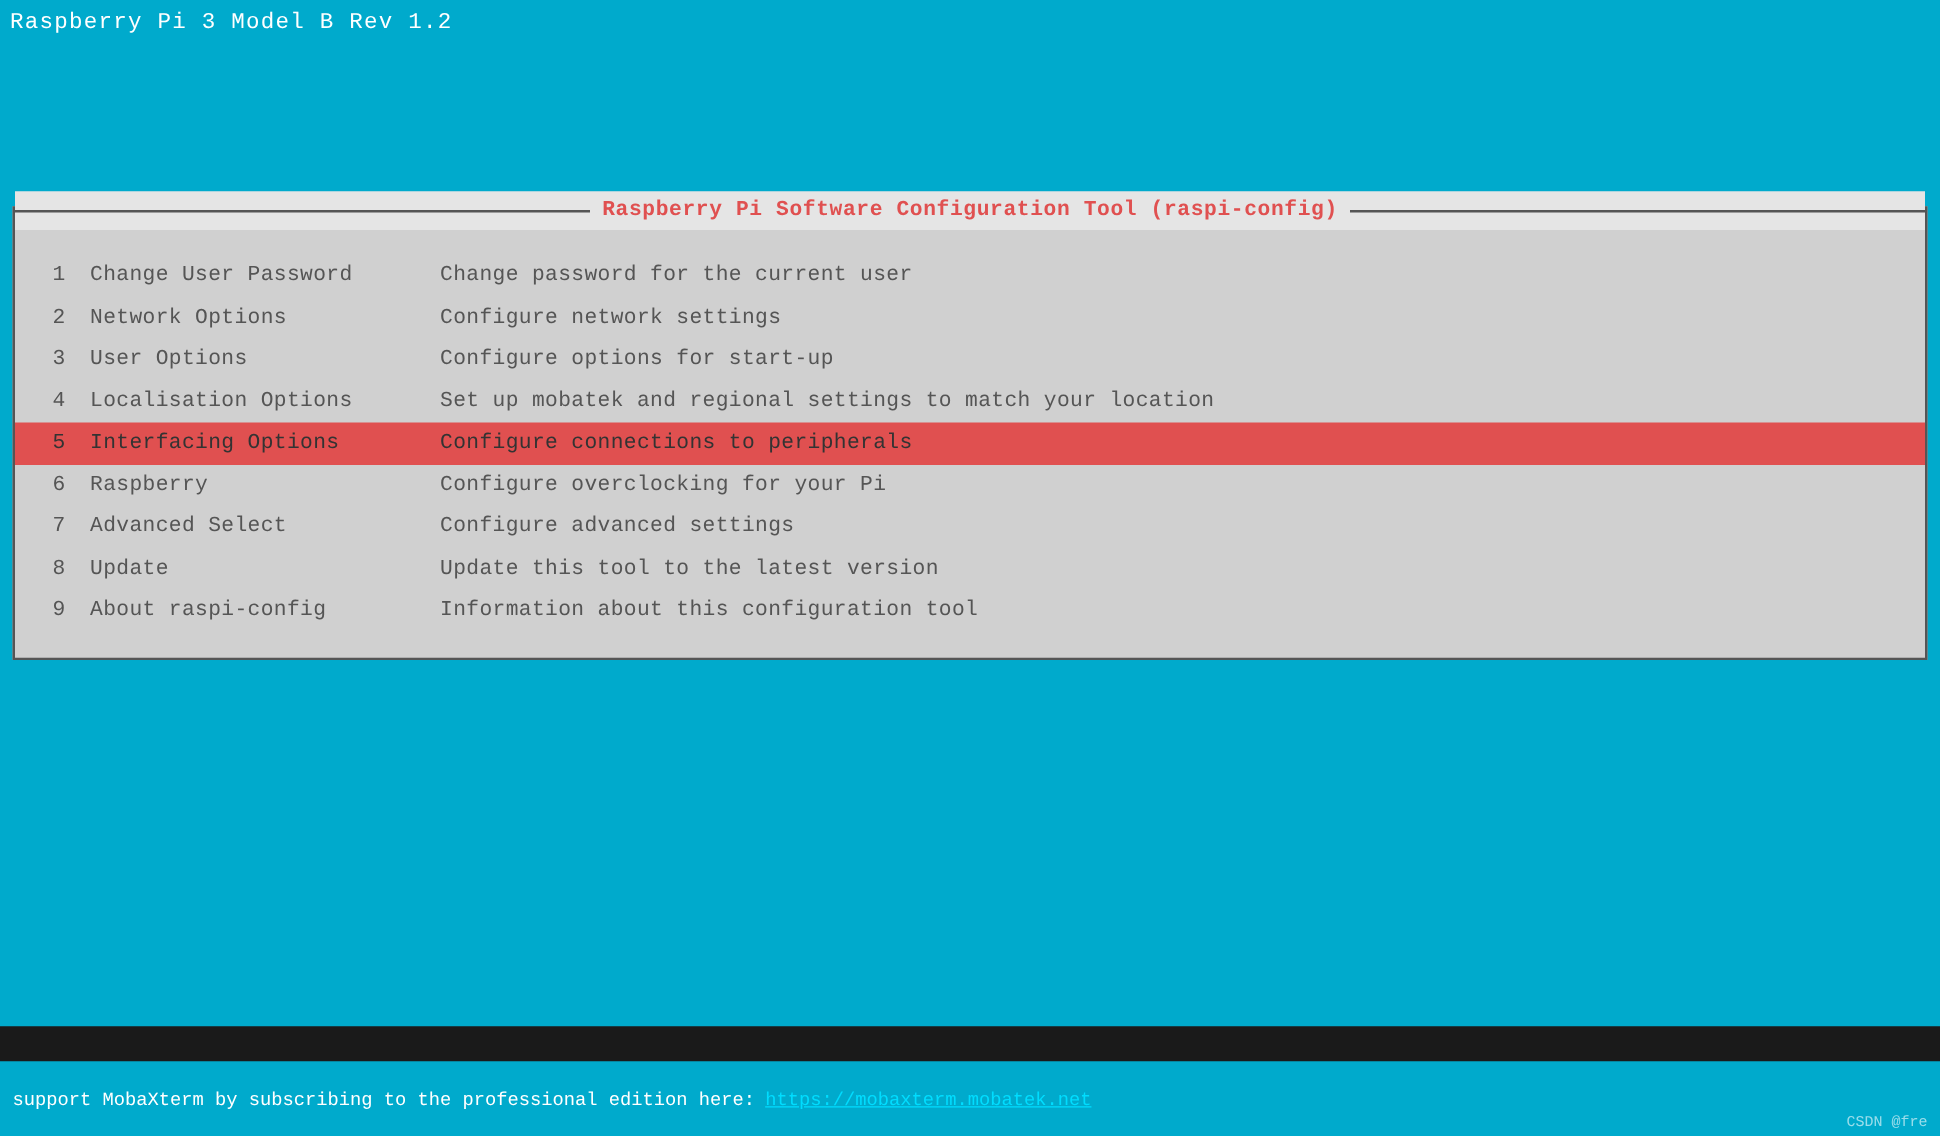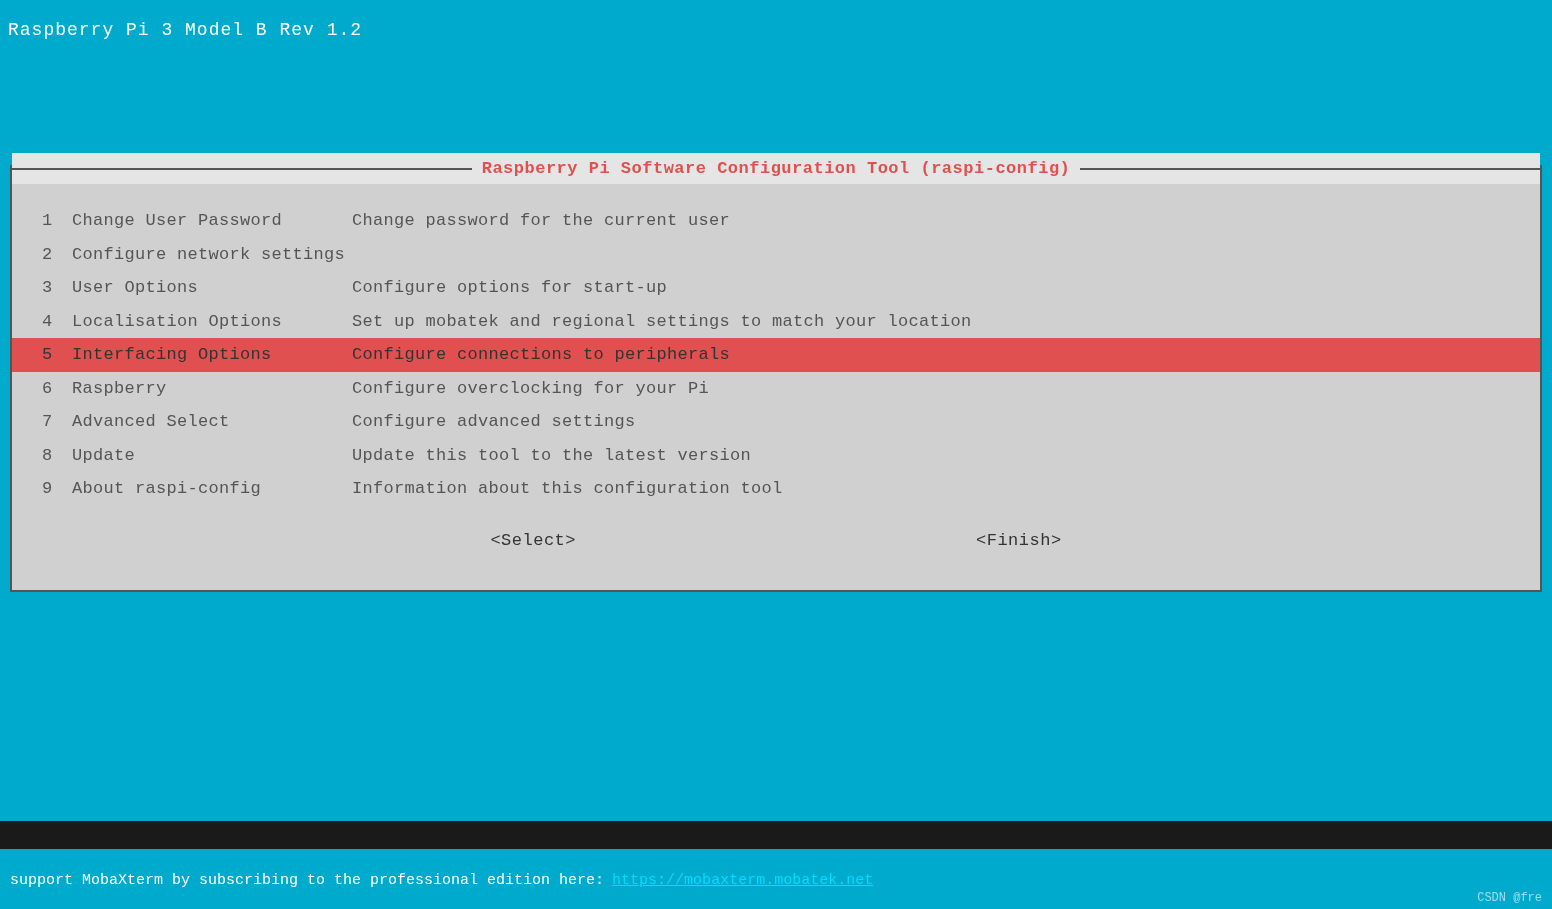--- a/index.html
+++ b/index.html
@@ -19,21 +19,21 @@
 
     .terminal-bg {
       width: 100%;
       height: 100%;
       background-color: #00aacc;
       position: relative;
     }
 
     .title-bar {
       position: absolute;
-      top: 20px;
+      top: 8px;
       left: 8px;
       color: white;
       font-size: 18px;
       font-weight: normal;
       letter-spacing: 1px;
     }
 
     .dialog-container {
       position: absolute;
       top: 165px;
@@ -190,20 +190,21 @@
     <div class="dialog-content">
 
       <div class="menu-item">
         <span class="menu-num">1</span>
         <span class="menu-name">Change User Password</span>
         <span class="menu-desc">Change password for the current user</span>
       </div>
 
       <div class="menu-item">
         <span class="menu-num">2</span>
+        <span class="menu-name">Network Options</span>
         <span class="menu-desc">Configure network settings</span>
       </div>
 
       <div class="menu-item">
         <span class="menu-num">3</span>
         <span class="menu-name">User Options</span>
         <span class="menu-desc">Configure options for start-up</span>
       </div>
 
       <div class="menu-item">
@@ -235,24 +236,20 @@
         <span class="menu-name">Update</span>
         <span class="menu-desc">Update this tool to the latest version</span>
       </div>
 
       <div class="menu-item">
         <span class="menu-num">9</span>
         <span class="menu-name">About raspi-config</span>
         <span class="menu-desc">Information about this configuration tool</span>
       </div>
 
-      <div class="dialog-buttons">
-        <span class="dialog-button">&lt;Select&gt;</span>
-        <span class="dialog-button">&lt;Finish&gt;</span>
-      </div>
 
     </div>
   </div>
 
   <div class="bottom-bar"></div>
 
   <div class="status-bar">
     <span class="status-text">support MobaXterm by subscribing to the professional edition here:</span>
     <span class="status-link">https://mobaxterm.mobatek.net</span>
   </div>

